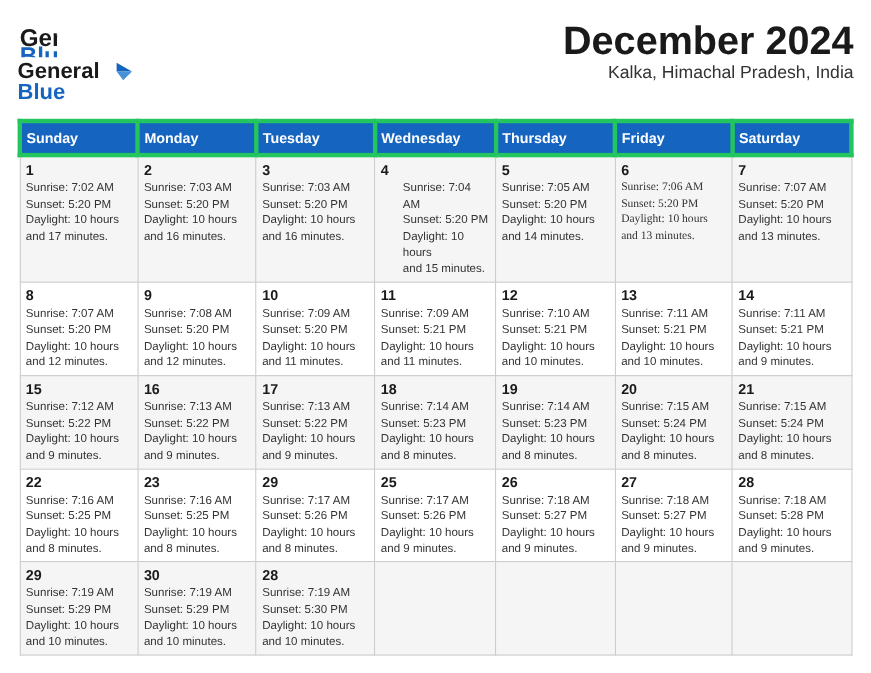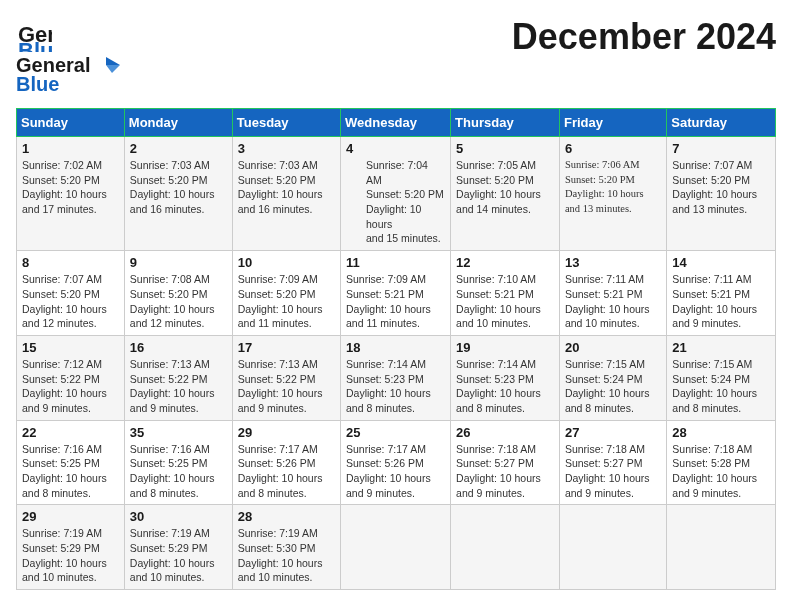--- a/index.html
+++ b/index.html
@@ -39,21 +39,21 @@
       border-collapse: collapse;
       font-size: 10.5px;
     }
     .calendar th {
       background: #1565C0;
       color: #fff;
       padding: 6px 4px;
       text-align: left;
       font-size: 13px;
       font-weight: bold;
-      border: 1px solid #22c55e;
+      border: 4px solid #22c55e;
     }
     .calendar td {
       border: 1px solid #ccc;
       vertical-align: top;
       padding: 4px 5px;
       width: 113px;
       min-height: 80px;
     }
     .calendar tr:nth-child(odd) td {
       background: #f5f5f5;
@@ -92,20 +92,21 @@
       <span style="font-size:20px;font-weight:bold;color:#1a1a1a;">General</span>
       <svg width="28" height="22" viewBox="0 0 28 22" style="margin-left:2px;">
         <polygon points="14,2 28,10 14,10" fill="#1565C0"></polygon>
         <polygon points="14,10 28,10 20,18" fill="#4a90d9"></polygon>
       </svg>
     </div>
     <span style="font-size:20px;font-weight:bold;color:#1565C0;margin-top:-4px;">Blue</span>
   </div>
   <div class="title-block">
     <div class="month-title">December 2024</div>
+    <div class="location">Kalka, Himachal Pradesh, India</div>
   </div>
 </div>
 
 <table class="calendar">
   <thead>
     <tr>
     <th>Sunday</th>
         <th>Monday</th>
         <th>Tuesday</th>
         <th>Wednesday</th>
@@ -270,21 +271,21 @@
       </tr>
       <tr>
         <td>
           <span class="day-num">22</span>
           <div class="day-info" style="white-space: pre-line;">Sunrise: 7:16 AM
 Sunset: 5:25 PM
 Daylight: 10 hours
 and 8 minutes.</div>
         </td>
         <td>
-          <span class="day-num">35</span>
+          <span class="day-num">23</span>
           <div class="day-info" style="white-space: pre-line;">Sunrise: 7:16 AM
 Sunset: 5:25 PM
 Daylight: 10 hours
 and 8 minutes.</div>
         </td>
         <td>
           <span class="day-num">29</span>
           <div class="day-info" style="white-space: pre-line;">Sunrise: 7:17 AM
 Sunset: 5:26 PM
 Daylight: 10 hours

